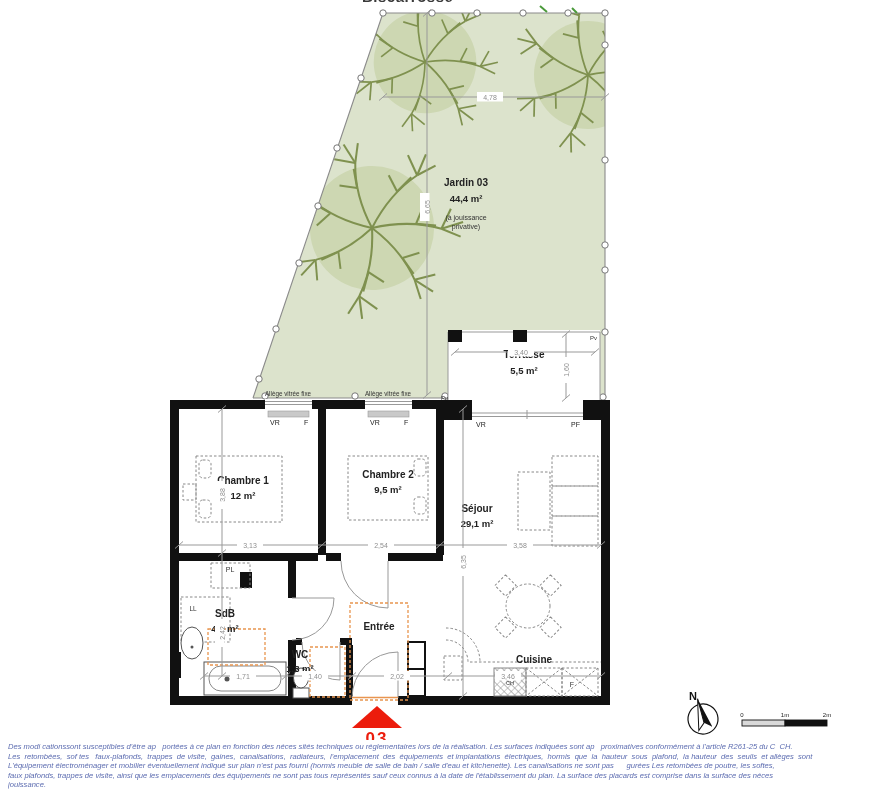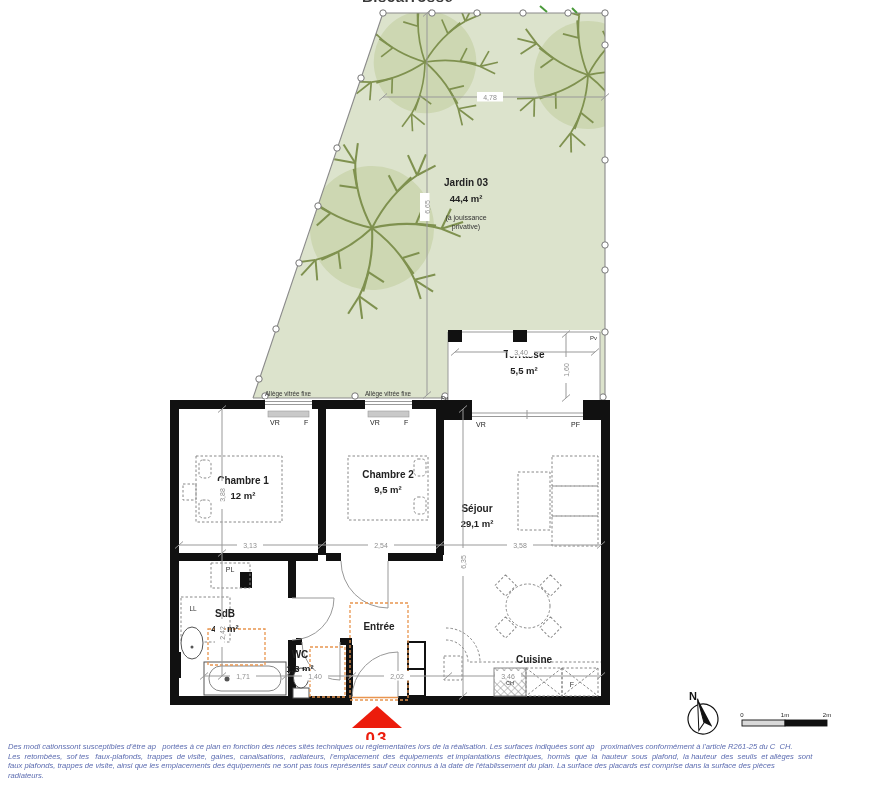--- a/index.html
+++ b/index.html
@@ -371,15 +371,16 @@
     <text class="scale-lbl" x="785" y="717" text-anchor="middle">1m</text>
     <text class="scale-lbl" x="827" y="717" text-anchor="middle">2m</text>
     <rect x="742" y="720" width="43" height="6" fill="#d9d9d9" stroke="#111" stroke-width="0.9"></rect>
     <rect x="785" y="720" width="42" height="6" fill="#111" stroke="#111" stroke-width="0.9"></rect>
   </g>
 </svg>
 
 <div class="disclaimer">
   <div>Des modi cationssont susceptibles d'être ap   portées à ce plan en fonction des néces sités techniques ou réglementaires lors de la réalisation. Les surfaces indiquées sont ap   proximatives conformément à l'article R261-25 du C  CH.</div>
   <div>Les  retombées,  sof tes   faux-plafonds,  trappes  de visite,  gaines,  canalisations,  radiateurs,  l'emplacement  des  équipements  et implantations  électriques,  hormis  que  la  hauteur  sous  plafond,  la hauteur  des  seuils  et allèges  sont</div>
-  <div>faux plafonds, trappes de visite, ainsi que les emplacements des équipements ne sont pas tous représentés sauf ceux connus à la date de l'établissement du plan. La surface des placards est comprise dans la surface des pièces</div>
-  <div>radiateurs.</div>
+  <div>L'équipement électroménager et mobilier éventuellement indiqué sur plan n'est pas fourni (hormis meuble de salle de bain / salle d'eau et kitchenette). Les canalisations ne sont pas      gurées Les retombées de poutre, les softes,</div>
+  <div>faux plafonds, trappes de visite, ainsi que les emplacements des équipements ne sont pas tous représentés sauf ceux connus à la date de l'établissement du plan. La surface des placards est comprise dans la surface des néces</div>
+  <div>jouissance.</div>
 </div>
 
 </body></html>

